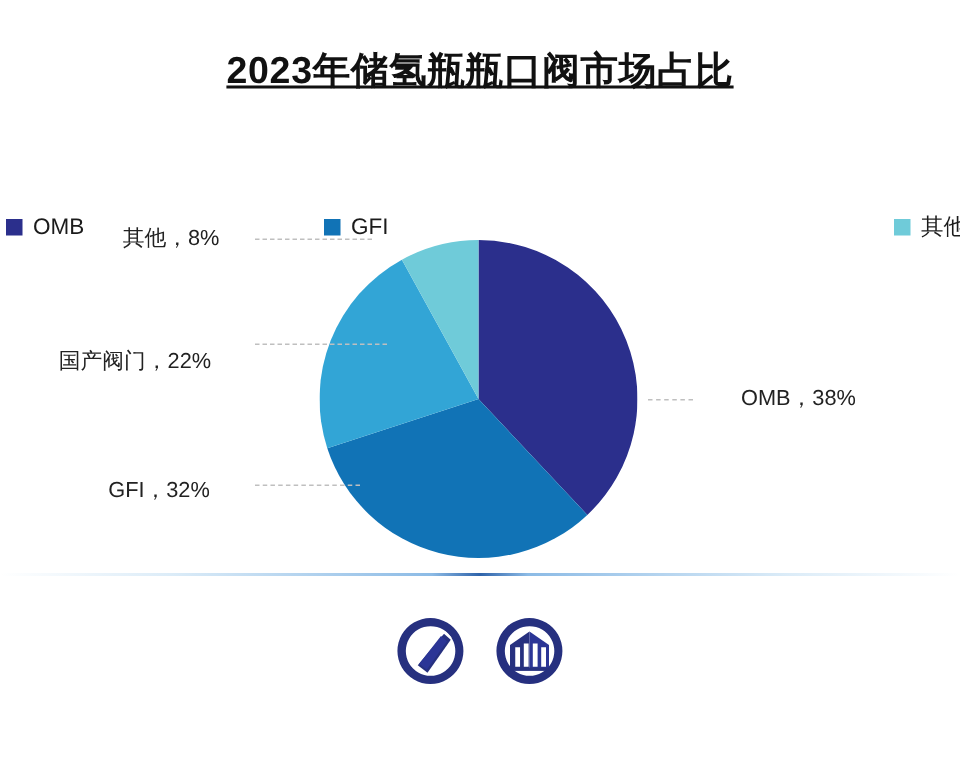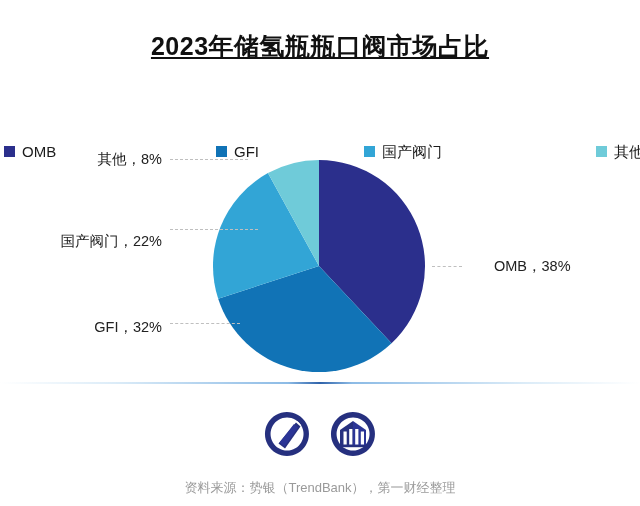--- a/index.html
+++ b/index.html
@@ -90,21 +90,21 @@
     border-top: 1px dashed #bfbfbf;
   }
   .callout {
     position: absolute;
     font-size: 14.5px;
     color: #222222;
     white-space: nowrap;
     line-height: 1;
   }
   .callout-right { text-align: left; }
-  .callout-left  { text-align: right; }
+  .callout-left  { text-align: center; }
 
   
   .callout-other   { left: 66px;  top: 152px; width: 96px; }
   .leader-other    { left: 170px; top: 159px; width: 78px; }
 
   .callout-domestic{ left: 18px;  top: 222px; width: 144px; margin-top: 12px; }
   .leader-domestic { left: 170px; top: 229px; width: 88px; }
 
   .callout-gfi     { left: 50px;  top: 320px; width: 112px; }
   .leader-gfi      { left: 170px; top: 323px; width: 70px; }
@@ -167,24 +167,20 @@
     <div class="legend-item legend-item-0">
       <span class="legend-swatch" style="background:#2B2F8C"></span>
       <span class="legend-label">OMB</span>
     </div>
 
     <div class="legend-item legend-item-1">
       <span class="legend-swatch" style="background:#1173B6"></span>
       <span class="legend-label">GFI</span>
     </div>
 
-    <div class="legend-item legend-item-2">
-      <span class="legend-swatch" style="background:#32A5D6"></span>
-      <span class="legend-label">国产阀门</span>
-    </div>
 
     <div class="legend-item legend-item-3">
       <span class="legend-swatch" style="background:#6FCBD9"></span>
       <span class="legend-label">其他</span>
     </div>
 
   </div>
 
   <div class="pie-wrap">
     <svg class="pie-svg" id="pie-svg" width="212" height="212" viewBox="0 0 212 212">
@@ -225,15 +221,14 @@
       <path d="M24 11 L37 20 L37 37 L24 37 Z" fill="#2B3596"></path>
       <rect x="14.5" y="21.5" width="3.2" height="13" fill="#ffffff"></rect>
       <rect x="20.2" y="19" width="3.2" height="15.5" fill="#ffffff"></rect>
       <rect x="26.2" y="19" width="3.2" height="15.5" fill="#ffffff"></rect>
       <rect x="31.8" y="21.5" width="3.2" height="13" fill="#ffffff"></rect>
       <rect x="11" y="35" width="26" height="2.2" fill="#26307F"></rect>
     </svg>
 
   </div>
 
-  <div class="source">资料来源：势银（TrendBank），第一财经整理</div>
 
 </div>
 
 </body></html>

